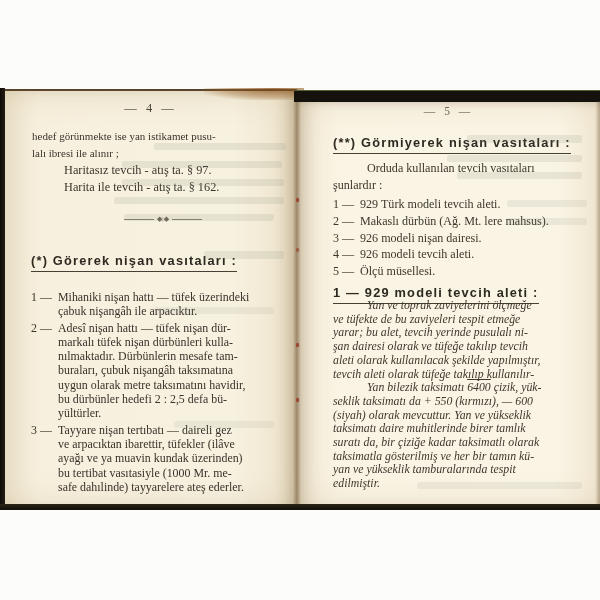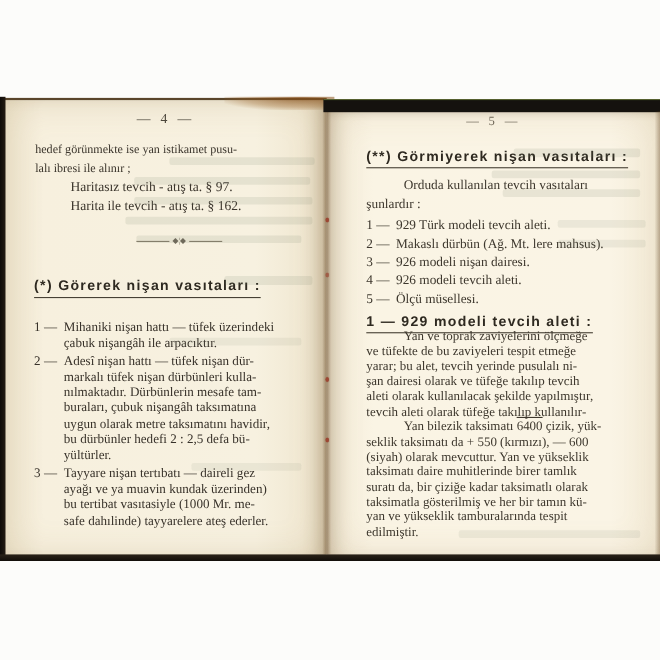--- a/index.html
+++ b/index.html
@@ -67,21 +67,21 @@
   .p5-pageno{top:5px;font-size:11.5px;color:#6e6657;}
   .p5-heading{position:absolute;left:36px;top:33px;}
   .p5-intro{position:absolute;left:36px;top:60px;width:256px;
       font-size:12.1px;line-height:16.8px;color:#3d372d;}
   .p5-intro .bline:first-child{text-indent:34px;}
   .p5-list{position:absolute;left:36px;top:98px;width:258px;
       font-size:12.1px;color:#3d372d;}
   .item5{position:relative;padding-left:27px;margin-bottom:3.4px;line-height:13.4px;}
   .p5-sec{position:absolute;left:36px;top:183px;}
   .p5-body{position:absolute;left:36px;top:199px;width:258px;
-      font-size:11.8px;line-height:13.7px;color:#3d372d;}
+      font-size:11.8px;line-height:13.7px;color:#3d372d;font-style:italic;}
   .p5-body .ind{text-indent:34px;}
   .ovl{text-decoration:overline;}
 
   
   .ghost{position:absolute;border-radius:2px;background:#75816a;opacity:.13;
       filter:blur(.6px);z-index:2;}
 </style>
 </head>
 <body>
 
@@ -129,20 +129,21 @@
           <div class="bline">markalı tüfek nişan dürbünleri kulla-</div>
           <div class="bline">nılmaktadır. Dürbünlerin mesafe tam-</div>
           <div class="bline">buraları, çubuk nişangâh taksımatına</div>
           <div class="bline">uygun olarak metre taksımatını havidir,</div>
           <div class="bline">bu dürbünler hedefi 2 : 2,5 defa bü-</div>
           <div class="bline">yültürler.</div>
         </div>
         <div class="item">
           <span class="marker">3 —</span>
           <div class="bline">Tayyare nişan tertıbatı — daireli gez</div>
+          <div class="bline">ve arpacıktan ibarettir, tüfekler (ilâve</div>
           <div class="bline">ayağı ve ya muavin kundak üzerinden)</div>
           <div class="bline">bu tertibat vasıtasiyle (1000 Mr. me-</div>
           <div class="bline">safe dahılinde) tayyarelere ateş ederler.</div>
         </div>
       </div>
 
       <div class="ghost" style="left:150px;top:52px;width:132px;height:7px;"></div>
       <div class="ghost" style="left:118px;top:70px;width:160px;height:7px;"></div>
       <div class="ghost" style="left:118px;top:88px;width:162px;height:7px;"></div>
       <div class="ghost" style="left:110px;top:106px;width:170px;height:7px;"></div>

